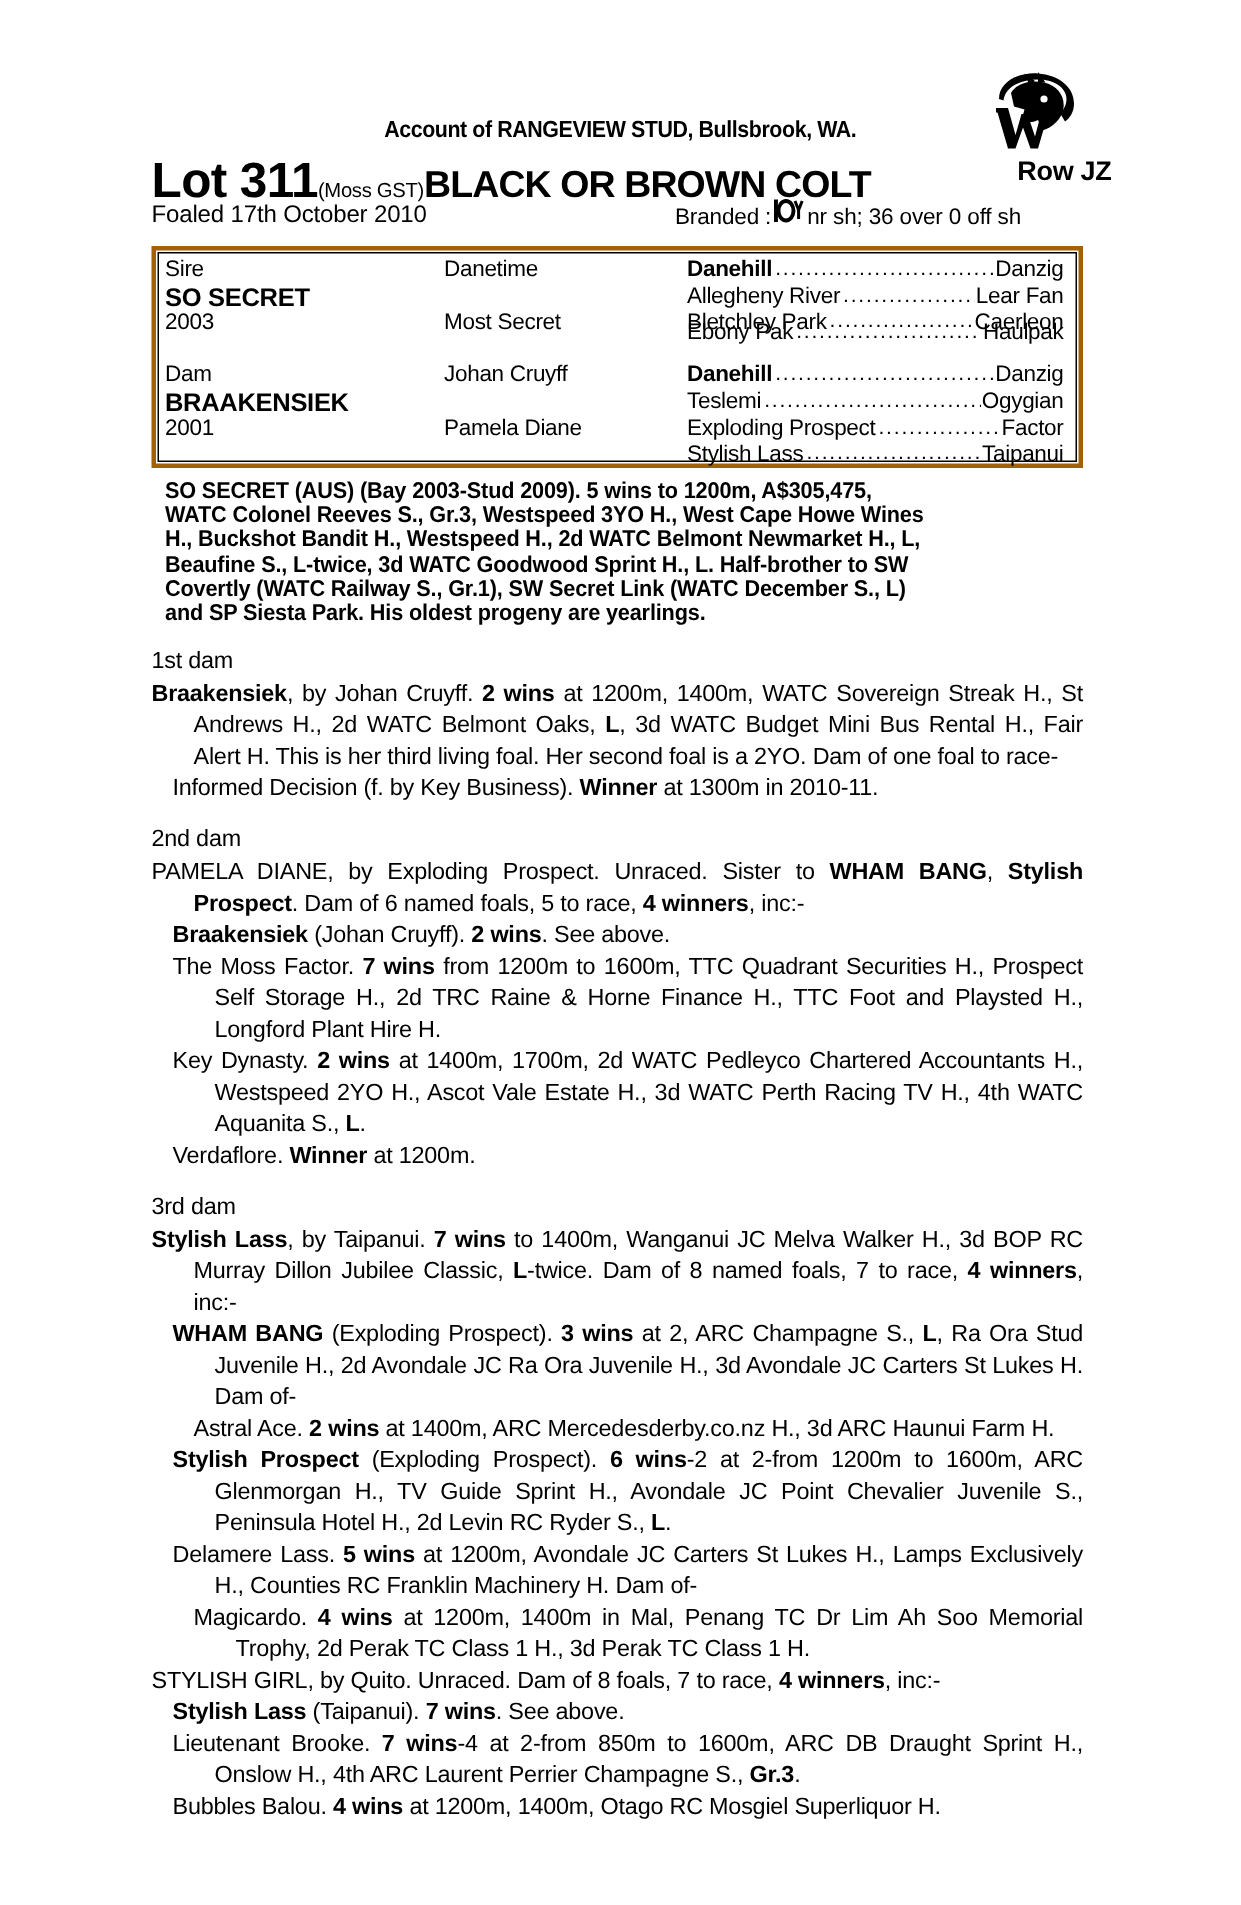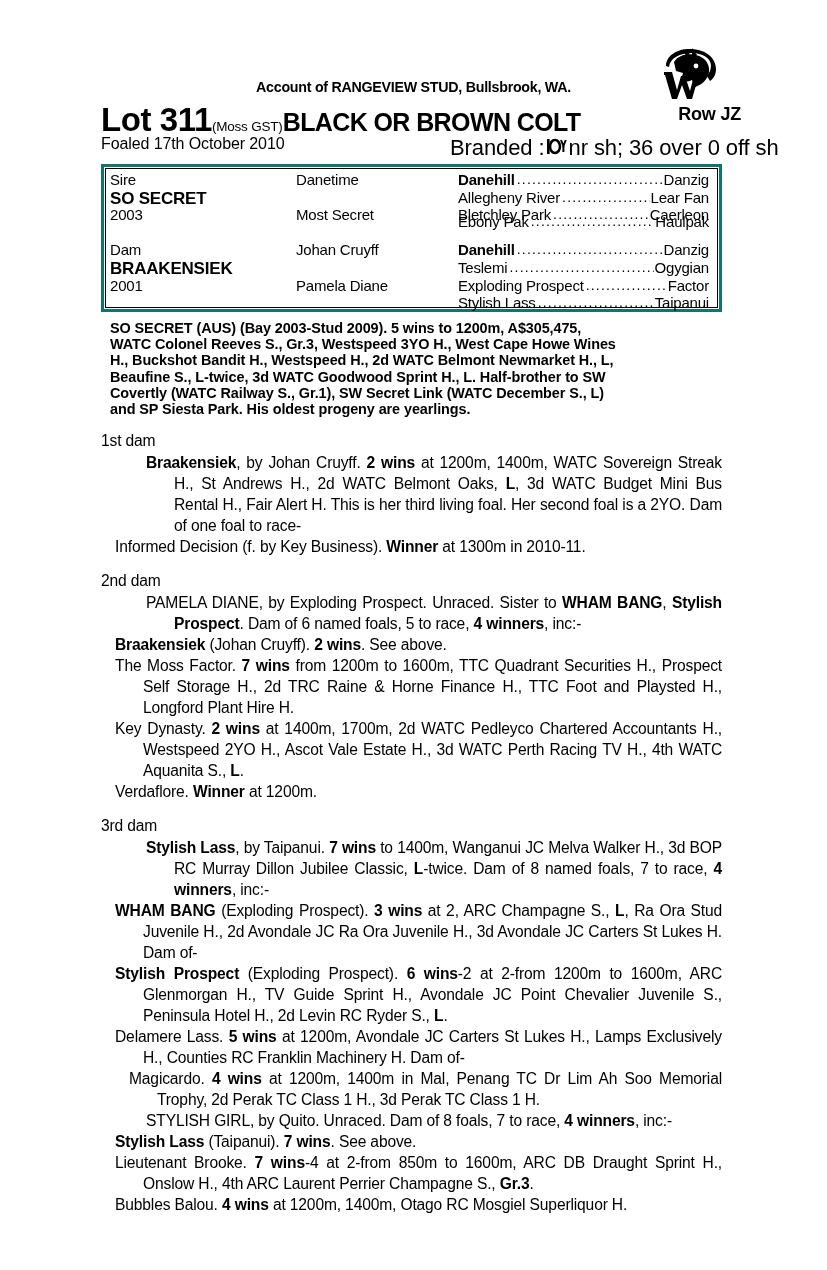--- a/index.html
+++ b/index.html
@@ -71,41 +71,41 @@
 
   .foaled-line {
     position: absolute;
     left: 101px; top: 135px;
     font-size: 16px;
     letter-spacing: -0.1px;
   }
   .branded-line {
     position: absolute;
     left: 450px; top: 135px;
-    font-size: 22px;
+    font-size: 15px;
     letter-spacing: -0.1px;
     white-space: nowrap;
   }
   .brand-glyph {
     display: inline-block;
     width: 22px;
     height: 17px;
     position: relative;
     vertical-align: -3px;
     margin: 0 1px;
   }
   .brand-glyph svg { position: absolute; left: 0; top: -4px; }
 
   
   .ped-table {
     position: absolute;
     left: 101px; top: 164px;
     width: 621px;
     height: 148px;
-    border: 3px solid #0f766e;
+    border: 3px solid #a16207;
     box-sizing: border-box;
     background: #fff;
   }
   .ped-inner {
     position: absolute;
     left: 1px; top: 1px; right: 1px; bottom: 1px;
     border: 1px solid #000;
     box-sizing: border-box;
   }
   .ped-grid {
@@ -172,21 +172,21 @@
     font-weight: normal;
     font-size: 15.6px;
     margin-top: 13px;
     margin-bottom: 1px;
   }
   .dam-head:first-child { margin-top: 0; }
   .entry {
     text-align: justify;
     text-justify: inter-word;
   }
-  .ind0h { padding-left: 28px; text-indent: -28px; margin-left: 45px; }
+  .ind0h { padding-left: 28px; text-indent: -28px; }
   .ind1h { padding-left: 42px; text-indent: -28px; }
   .ind2h { padding-left: 56px; text-indent: -28px; }
 </style>
 </head>
 <body>
 
 <div class="page">
 
   <div class="account-line">Account of RANGEVIEW STUD, Bullsbrook, WA.</div>
 
@@ -315,20 +315,21 @@
       <div class="entry ind1h"><span>Informed Decision (f. by Key Business). </span><span class="bold">Winner</span><span> at 1300m in 2010-11.</span></div>
       <div class="dam-head">2nd dam</div>
       <div class="entry ind0h"><span>PAMELA DIANE, by Exploding Prospect. Unraced. Sister to </span><span class="bold">WHAM BANG</span><span>, </span><span class="bold">Stylish Prospect</span><span>. Dam of 6 named foals, 5 to race, </span><span class="bold">4 winners</span><span>, inc:-</span></div>
       <div class="entry ind1h"><span class="bold">Braakensiek</span><span> (Johan Cruyff). </span><span class="bold">2 wins</span><span>. See above.</span></div>
       <div class="entry ind1h"><span>The Moss Factor. </span><span class="bold">7 wins</span><span> from 1200m to 1600m, TTC Quadrant Securities H., Prospect Self Storage H., 2d TRC Raine &amp; Horne Finance H., TTC Foot and Playsted H., Longford Plant Hire H.</span></div>
       <div class="entry ind1h"><span>Key Dynasty. </span><span class="bold">2 wins</span><span> at 1400m, 1700m, 2d WATC Pedleyco Chartered Accountants H., Westspeed 2YO H., Ascot Vale Estate H., 3d WATC Perth Racing TV H., 4th WATC Aquanita S., </span><span class="bold">L</span><span>.</span></div>
       <div class="entry ind1h"><span>Verdaflore. </span><span class="bold">Winner</span><span> at 1200m.</span></div>
       <div class="dam-head">3rd dam</div>
       <div class="entry ind0h"><span class="bold">Stylish Lass</span><span>, by Taipanui. </span><span class="bold">7 wins</span><span> to 1400m, Wanganui JC Melva Walker H., 3d BOP RC Murray Dillon Jubilee Classic, </span><span class="bold">L</span><span>-twice. Dam of 8 named foals, 7 to race, </span><span class="bold">4 winners</span><span>, inc:-</span></div>
       <div class="entry ind1h"><span class="bold">WHAM BANG</span><span> (Exploding Prospect). </span><span class="bold">3 wins</span><span> at 2, ARC Champagne S., </span><span class="bold">L</span><span>, Ra Ora Stud Juvenile H., 2d Avondale JC Ra Ora Juvenile H., 3d Avondale JC Carters St Lukes H. Dam of-</span></div>
+      <div class="entry ind2h"><span>Astral Ace. </span><span class="bold">2 wins</span><span> at 1400m, ARC Mercedesderby.co.nz H., 3d ARC Haunui Farm H.</span></div>
       <div class="entry ind1h"><span class="bold">Stylish Prospect</span><span> (Exploding Prospect). </span><span class="bold">6 wins</span><span>-2 at 2-from 1200m to 1600m, ARC Glenmorgan H., TV Guide Sprint H., Avondale JC Point Chevalier Juvenile S., Peninsula Hotel H., 2d Levin RC Ryder S., </span><span class="bold">L</span><span>.</span></div>
       <div class="entry ind1h"><span>Delamere Lass. </span><span class="bold">5 wins</span><span> at 1200m, Avondale JC Carters St Lukes H., Lamps Exclusively H., Counties RC Franklin Machinery H. Dam of-</span></div>
       <div class="entry ind2h"><span>Magicardo. </span><span class="bold">4 wins</span><span> at 1200m, 1400m in Mal, Penang TC Dr Lim Ah Soo Memorial Trophy, 2d Perak TC Class 1 H., 3d Perak TC Class 1 H.</span></div>
       <div class="entry ind0h"><span>STYLISH GIRL, by Quito. Unraced. Dam of 8 foals, 7 to race, </span><span class="bold">4 winners</span><span>, inc:-</span></div>
       <div class="entry ind1h"><span class="bold">Stylish Lass</span><span> (Taipanui). </span><span class="bold">7 wins</span><span>. See above.</span></div>
       <div class="entry ind1h"><span>Lieutenant Brooke. </span><span class="bold">7 wins</span><span>-4 at 2-from 850m to 1600m, ARC DB Draught Sprint H., Onslow H., 4th ARC Laurent Perrier Champagne S., </span><span class="bold">Gr.3</span><span>.</span></div>
       <div class="entry ind1h"><span>Bubbles Balou. </span><span class="bold">4 wins</span><span> at 1200m, 1400m, Otago RC Mosgiel Superliquor H.</span></div>
     </div>
 
 </div>

